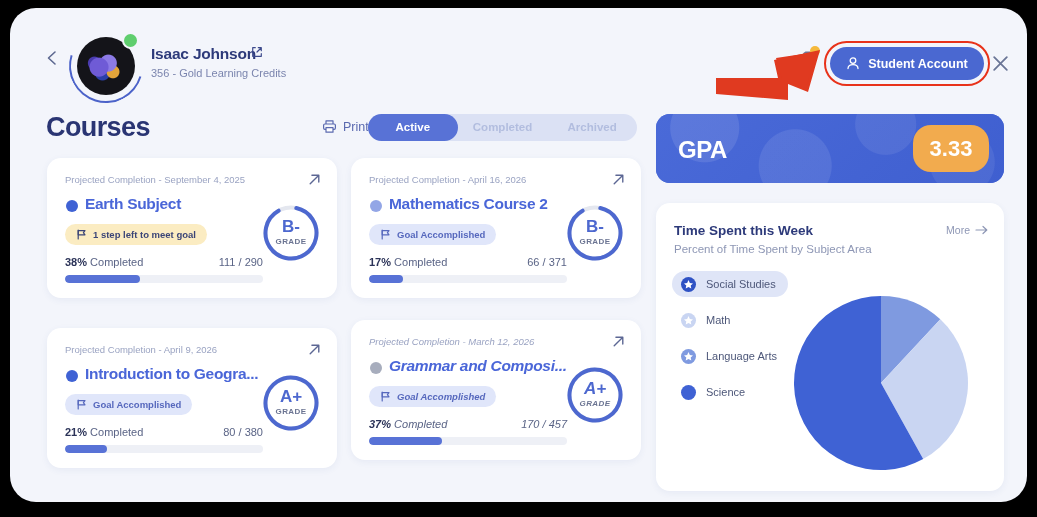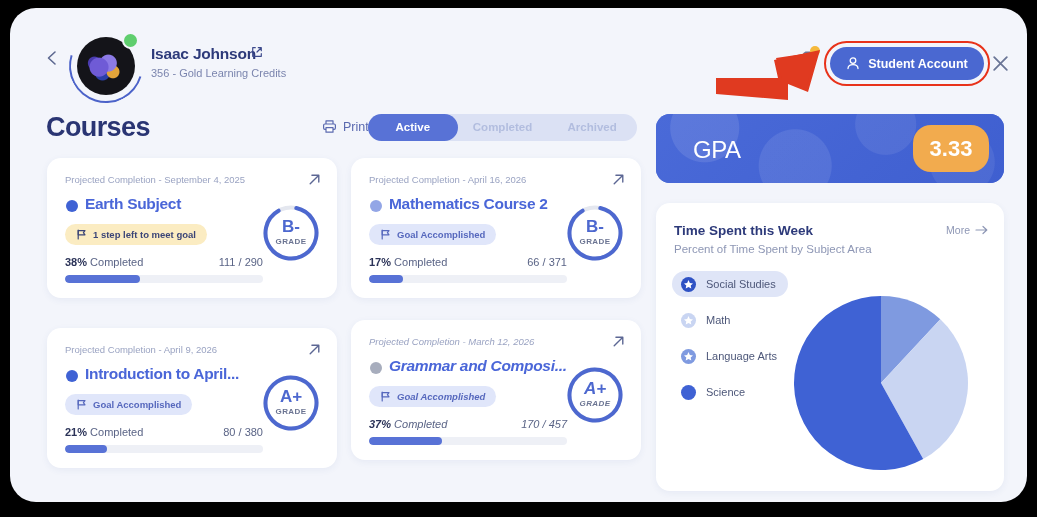--- a/index.html
+++ b/index.html
@@ -210,21 +210,21 @@
     position:absolute; inset:0;
     background:
       radial-gradient(circle at 14% 20%, rgba(255,255,255,.10) 0 34px, transparent 35px),
       radial-gradient(circle at 40% 75%, rgba(255,255,255,.09) 0 36px, transparent 37px),
       radial-gradient(circle at 66% 15%, rgba(255,255,255,.08) 0 30px, transparent 31px),
       radial-gradient(circle at 88% 70%, rgba(255,255,255,.07) 0 32px, transparent 33px),
       linear-gradient(135deg,#4a6ad8 0%,#3f5fd0 100%);
   }
   .gpa-label{
     position:absolute; left:22px; top:22px;
-    font-size:24px; font-weight:normal; color:#fff; letter-spacing:-0.4px;margin-left:15px;
+    font-size:24px; font-weight:bold; color:#fff; letter-spacing:-0.4px;
   }
   .gpa-value{
     position:absolute; right:15px; top:11px;
     width:76px; height:47px; border-radius:18px;
     background:#f2ab4e;
     display:flex; align-items:center; justify-content:center;
     font-size:22px; font-weight:bold; color:#fff;
   }
   .time-card{
     position:absolute; left:646px; top:195px;
@@ -392,21 +392,21 @@
       <div class="grade-sub">GRADE</div>
     </div>
   </div>
 
   <div class="course-card" id="card2">
     <div class="cc-proj">Projected Completion - April 9, 2026</div>
     <svg class="cc-ext" viewBox="0 0 14 14">
       <path d="M3 11 L11 3 M4.6 3 H11 V9.4" fill="none" stroke="#5c6794" stroke-width="1.3" stroke-linecap="round" stroke-linejoin="round"></path>
     </svg>
     <div class="cc-dot" style="background: rgb(63, 98, 212);"></div>
-    <div class="cc-name">Introduction to April...</div>
+    <div class="cc-name">Introduction to Geogra...</div>
     <div class="cc-badge ok">
       <svg width="11" height="11" viewBox="0 0 11 11">
         <path d="M2.2 1 V10" stroke="#5668bd" stroke-width="1.2" stroke-linecap="round" fill="none"></path>
         <path d="M2.2 1.6 H9 L7.4 3.7 L9 5.8 H2.2 Z" fill="none" stroke="#5668bd" stroke-width="1.2" stroke-linejoin="round"></path>
       </svg>
       <span>Goal Accomplished</span>
     </div>
     <div class="cc-pct">
       <b>21%</b> <span>Completed</span>
     </div>

